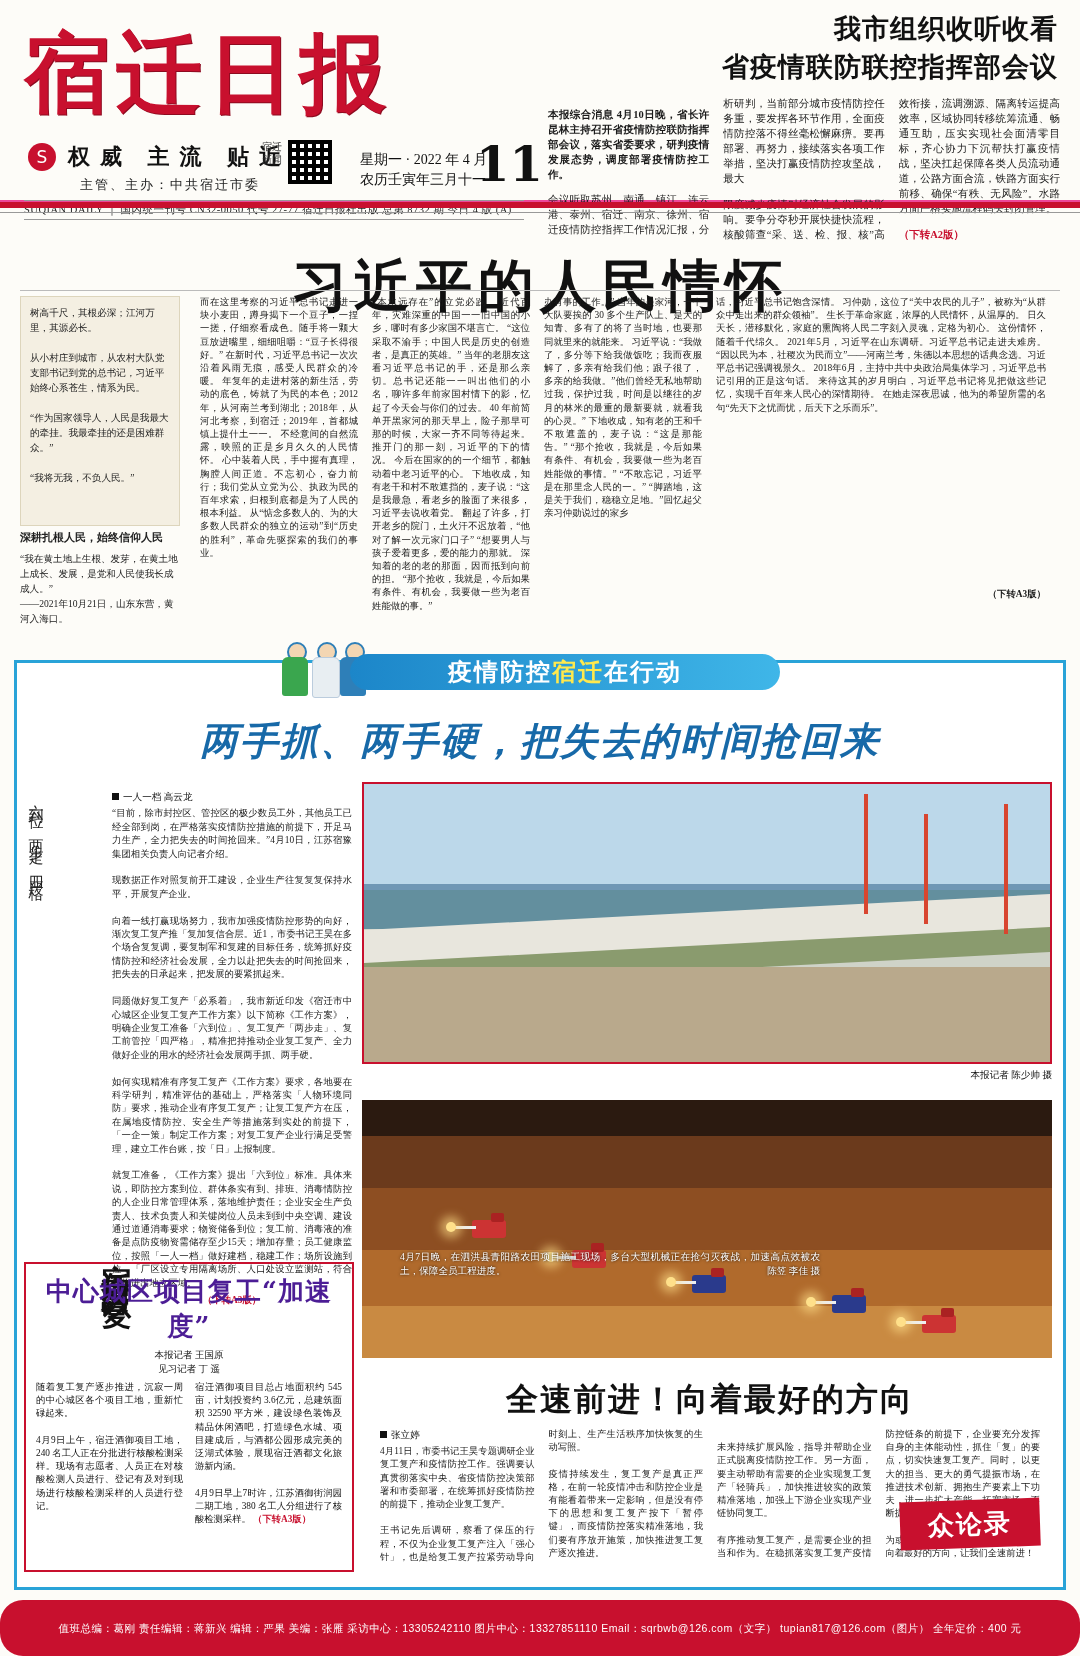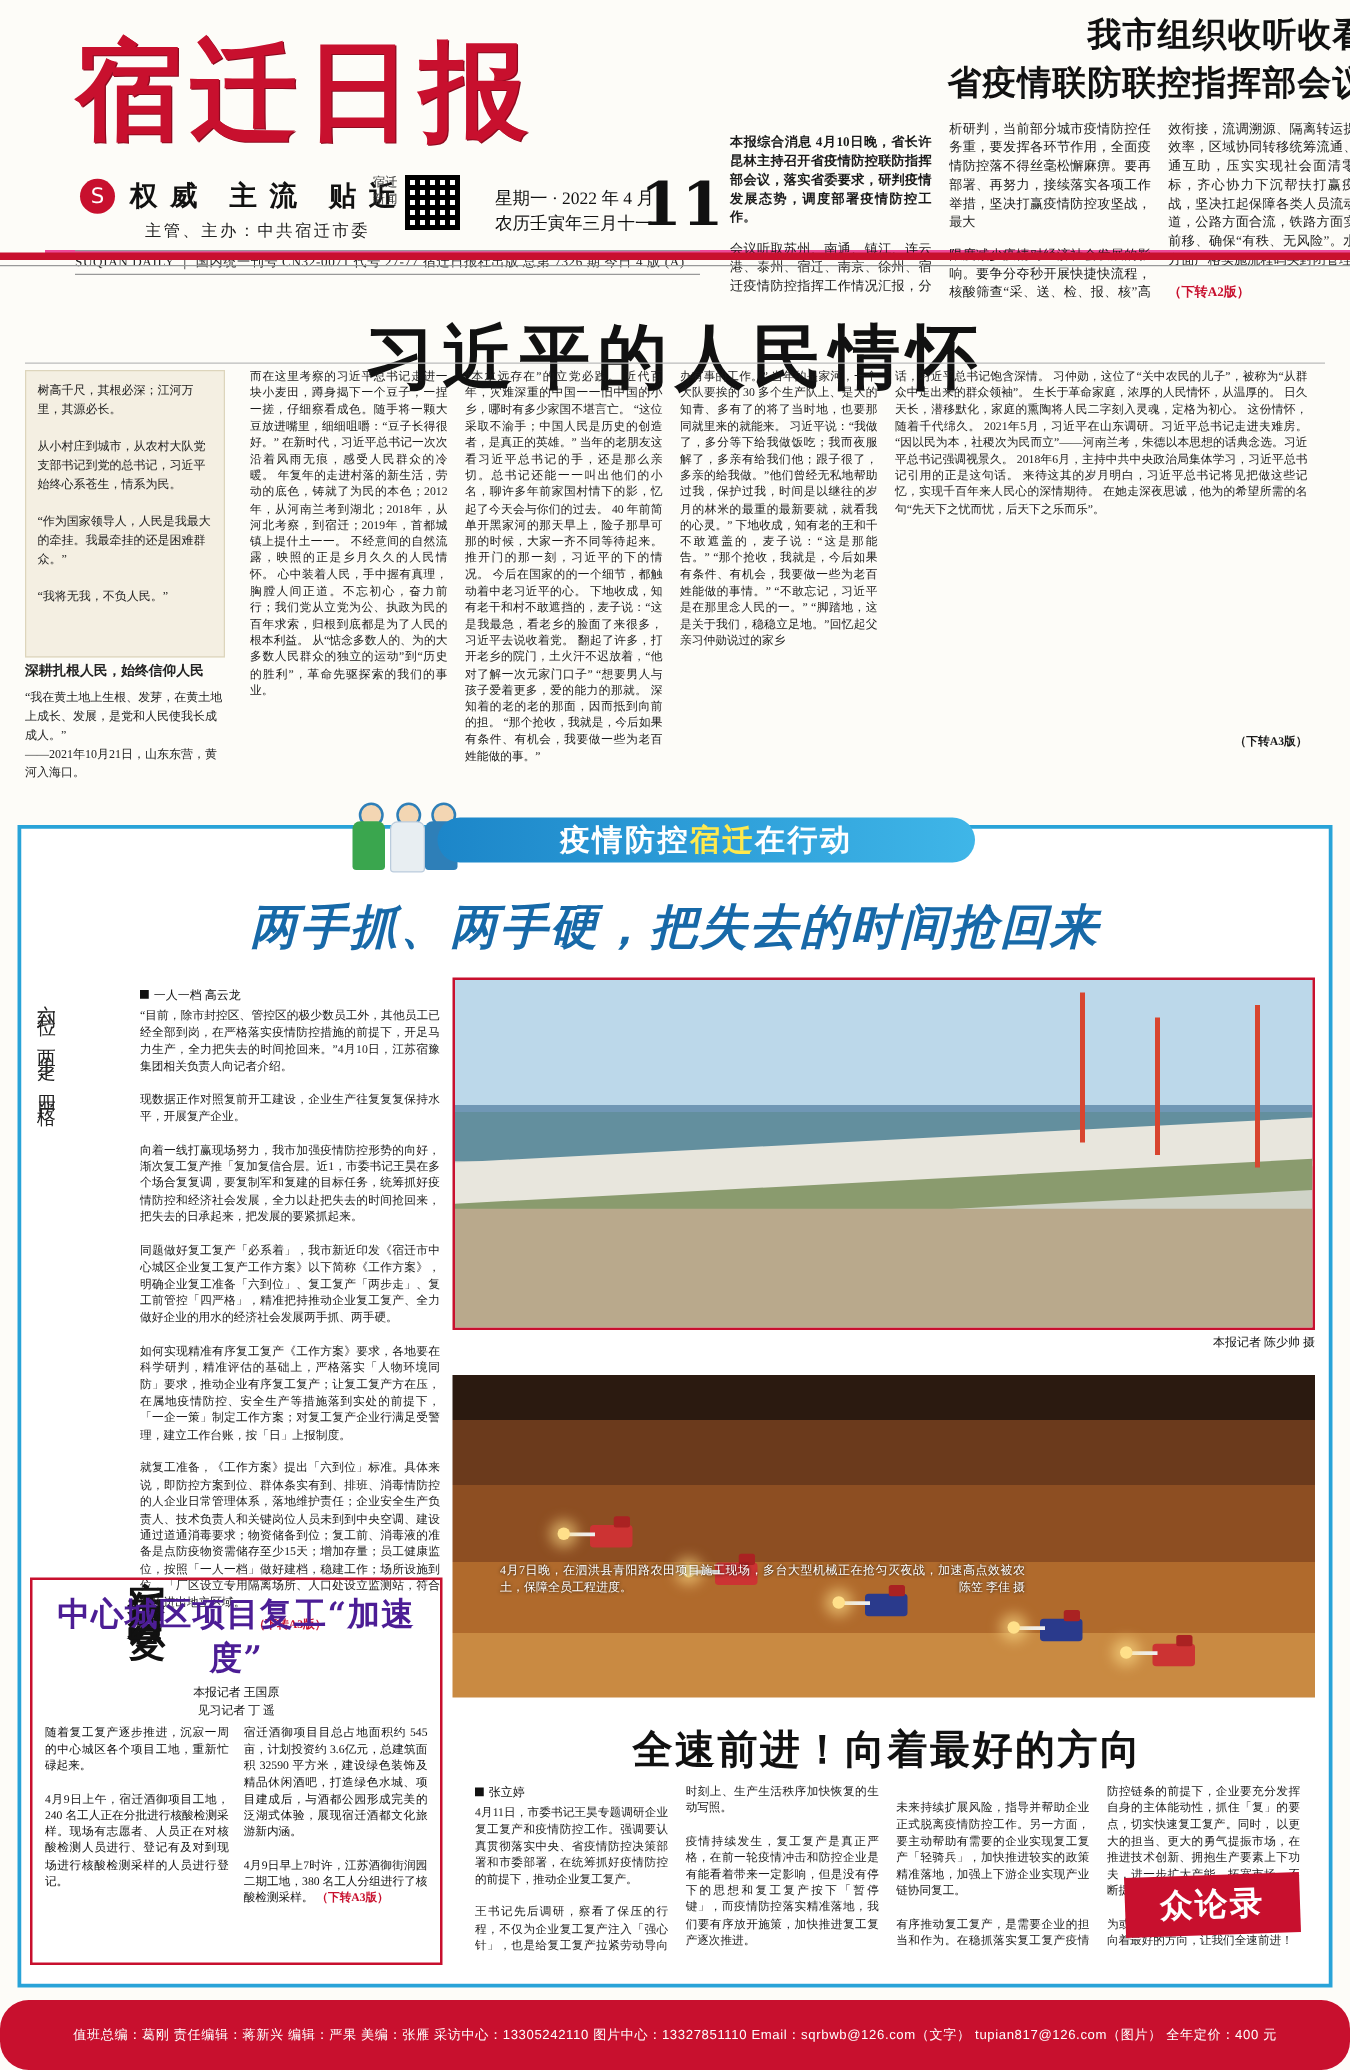--- a/index.html
+++ b/index.html
@@ -7,21 +7,21 @@
     width:1080px;height:1656px;
     background:#fdfcf8;
     font-family:"Liberation Serif", serif;
     color:#111;
     position:relative;
     overflow:hidden;
   }
   .page{position:relative;width:1080px;height:1656px;}
 
   
-  .masthead{position:relative;height:200px;border-bottom:8px solid #ec4899;margin-left:36px;}
+  .masthead{position:relative;height:200px;border-bottom:8px solid #ec4899;}
   .nameplate{
     position:absolute;left:24px;top:18px;width:470px;height:110px;
     font-family:"DejaVu Serif", serif;
     font-size:86px;font-weight:bold;color:#c8102e;letter-spacing:6px;
     line-height:110px;
     text-shadow:1px 1px 0 #8d0b20;
   }
   .logo-circle{
     position:absolute;left:28px;top:143px;width:28px;height:28px;border-radius:50%;
     background:#c8102e;color:#fff;font-size:17px;text-align:center;line-height:28px;
@@ -227,21 +227,21 @@
     <div class="logo-circle">S</div>
     <div class="slogan">权威 主流 贴近</div>
     <div class="supervise">主管、主办：中共宿迁市委</div>
     <div class="qr-label">宿迁新闻</div>
     <div class="qr"></div>
     <div class="dateblock">
       <div>星期一 · 2022 年 4 月</div>
       <div>农历壬寅年三月十一</div>
     </div>
     <div class="bignum">11</div>
-    <div class="issueline">SUQIAN DAILY ｜ 国内统一刊号 CN32-0071 代号 27-77  宿迁日报社出版  总第 7326 期  今日 4 版 (A)</div>
+    <div class="issueline">SUQIAN DAILY ｜ 国内统一刊号 CN32-0050 代号 27-77  宿迁日报社出版  总第 8732 期  今日 4 版 (A)</div>
 
     <div class="top-head">
       <div>我市组织收听收看</div>
       <div>省疫情联防联控指挥部会议</div>
     </div>
     <div class="top-body">
       <p class="lead">本报综合消息 4月10日晚，省长许昆林主持召开省疫情防控联防指挥部会议，落实省委要求，研判疫情发展态势，调度部署疫情防控工作。</p>
       <p>会议听取苏州、南通、镇江、连云港、泰州、宿迁、南京、徐州、宿迁疫情防控指挥工作情况汇报，分析研判，当前部分城市疫情防控任务重，要发挥各环节作用，全面疫情防控落不得丝毫松懈麻痹。要再部署、再努力，接续落实各项工作举措，坚决打赢疫情防控攻坚战，最大</p>
       <p>限度减少疫情对经济社会发展的影响。要争分夺秒开展快捷快流程，核酸筛查“采、送、检、报、核”高效衔接，流调溯源、隔离转运提高效率，区域协同转移统筹流通、畅通互助，压实实现社会面清零目标，齐心协力下沉帮扶打赢疫情战，坚决扛起保障各类人员流动通道，公路方面合流，铁路方面实行前移、确保“有秩、无风险”。水路方面严格实施流程码头封闭管理。</p>
       <p class="redjump">（下转A2版）</p>

